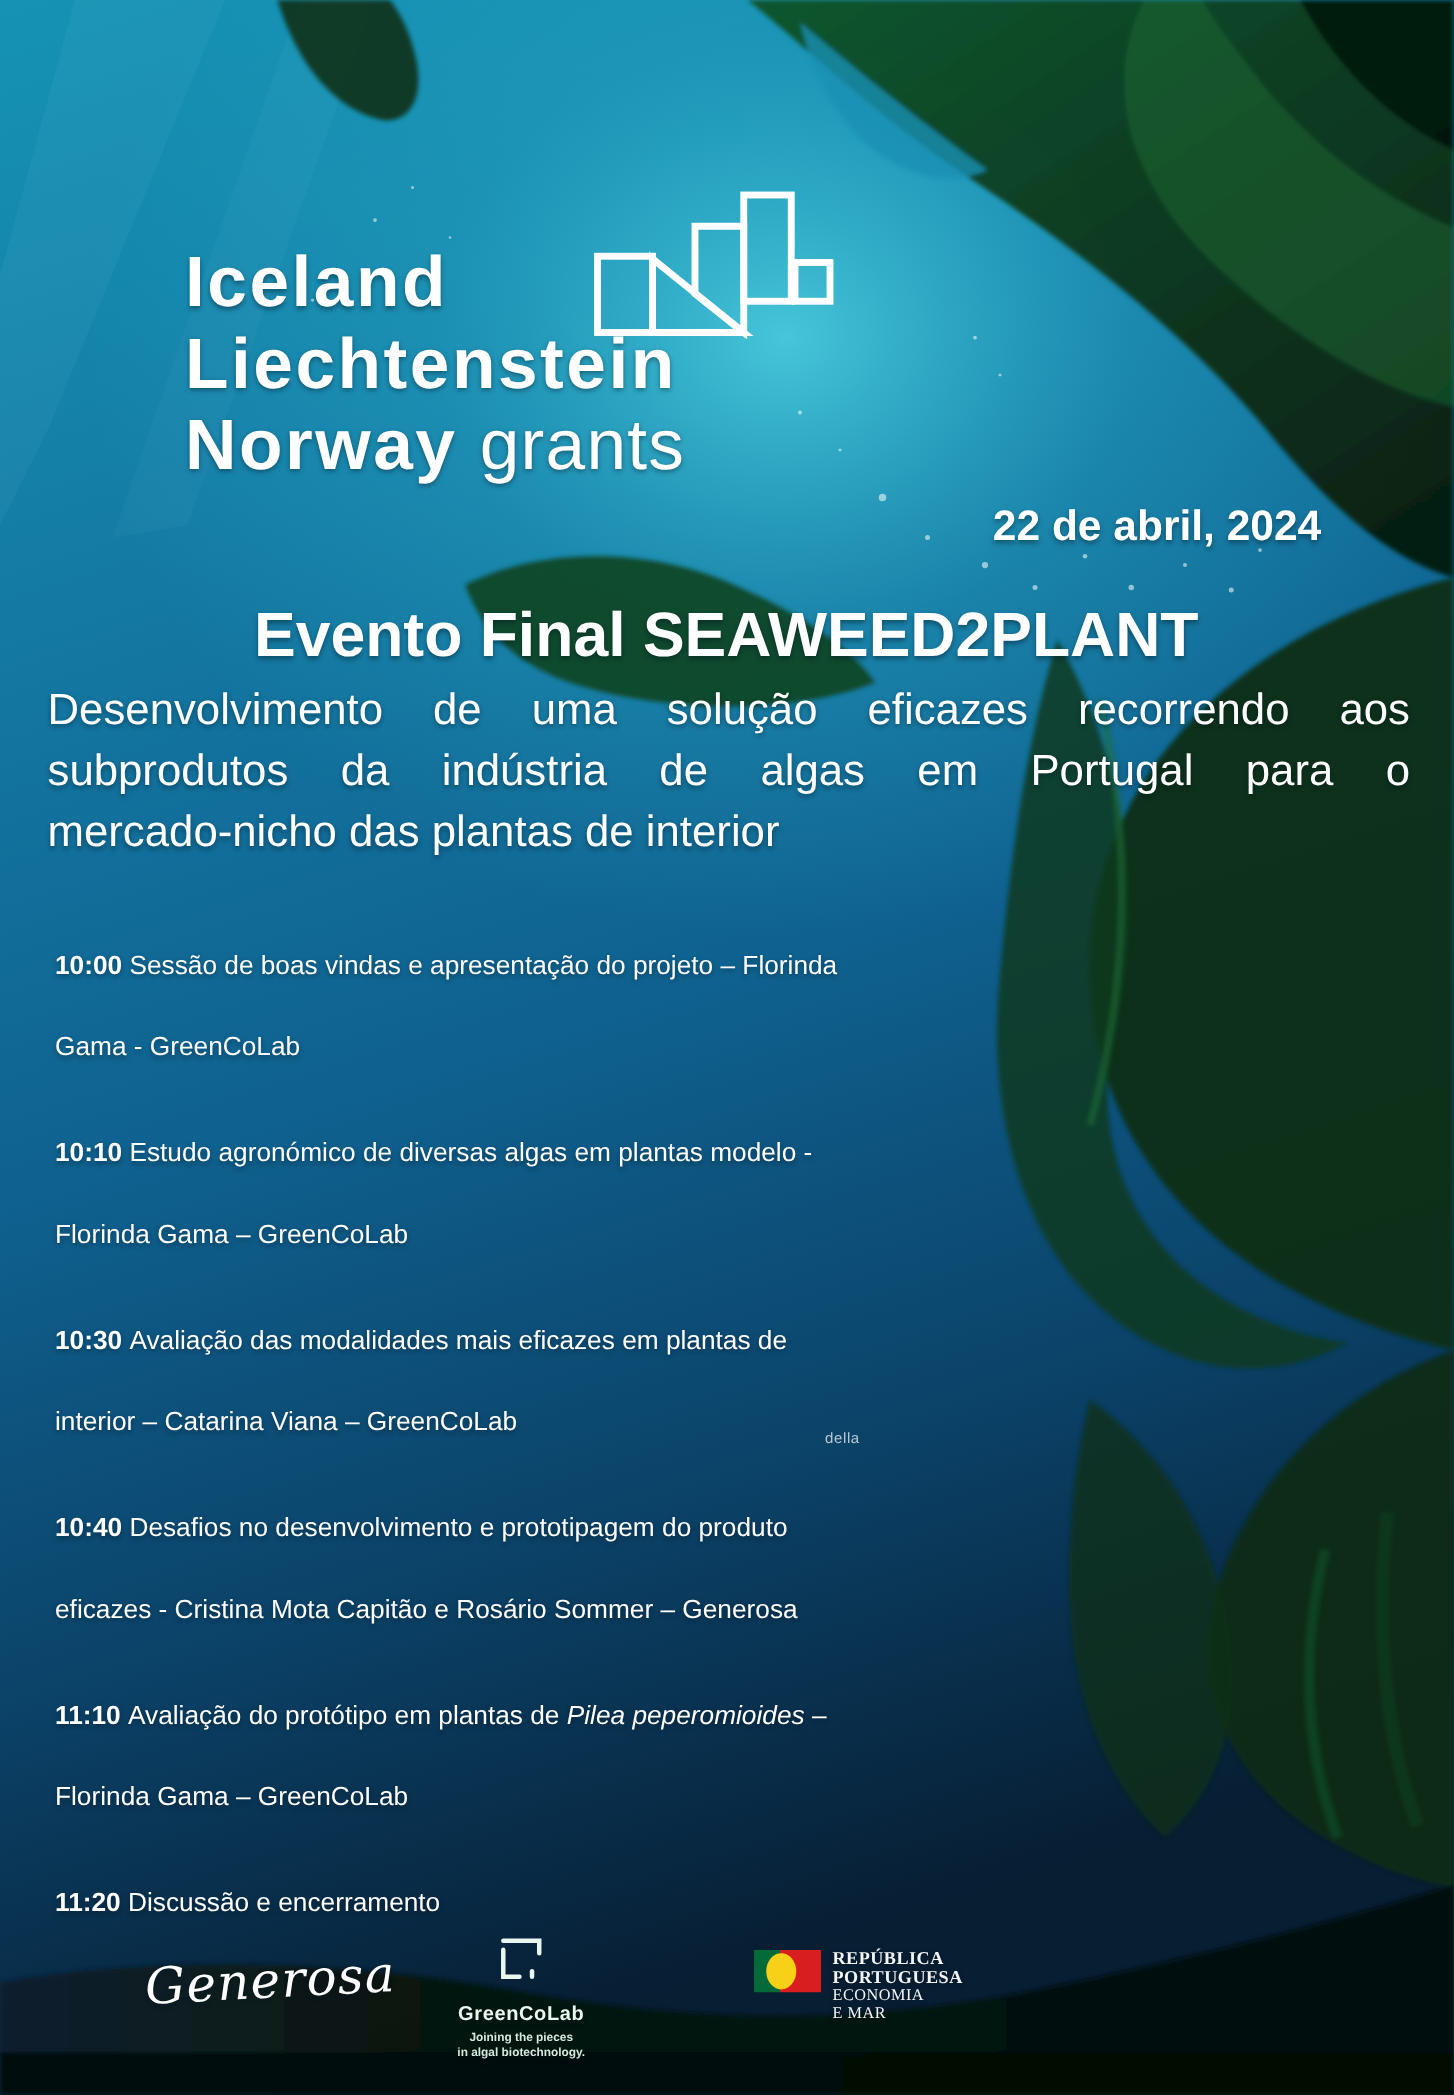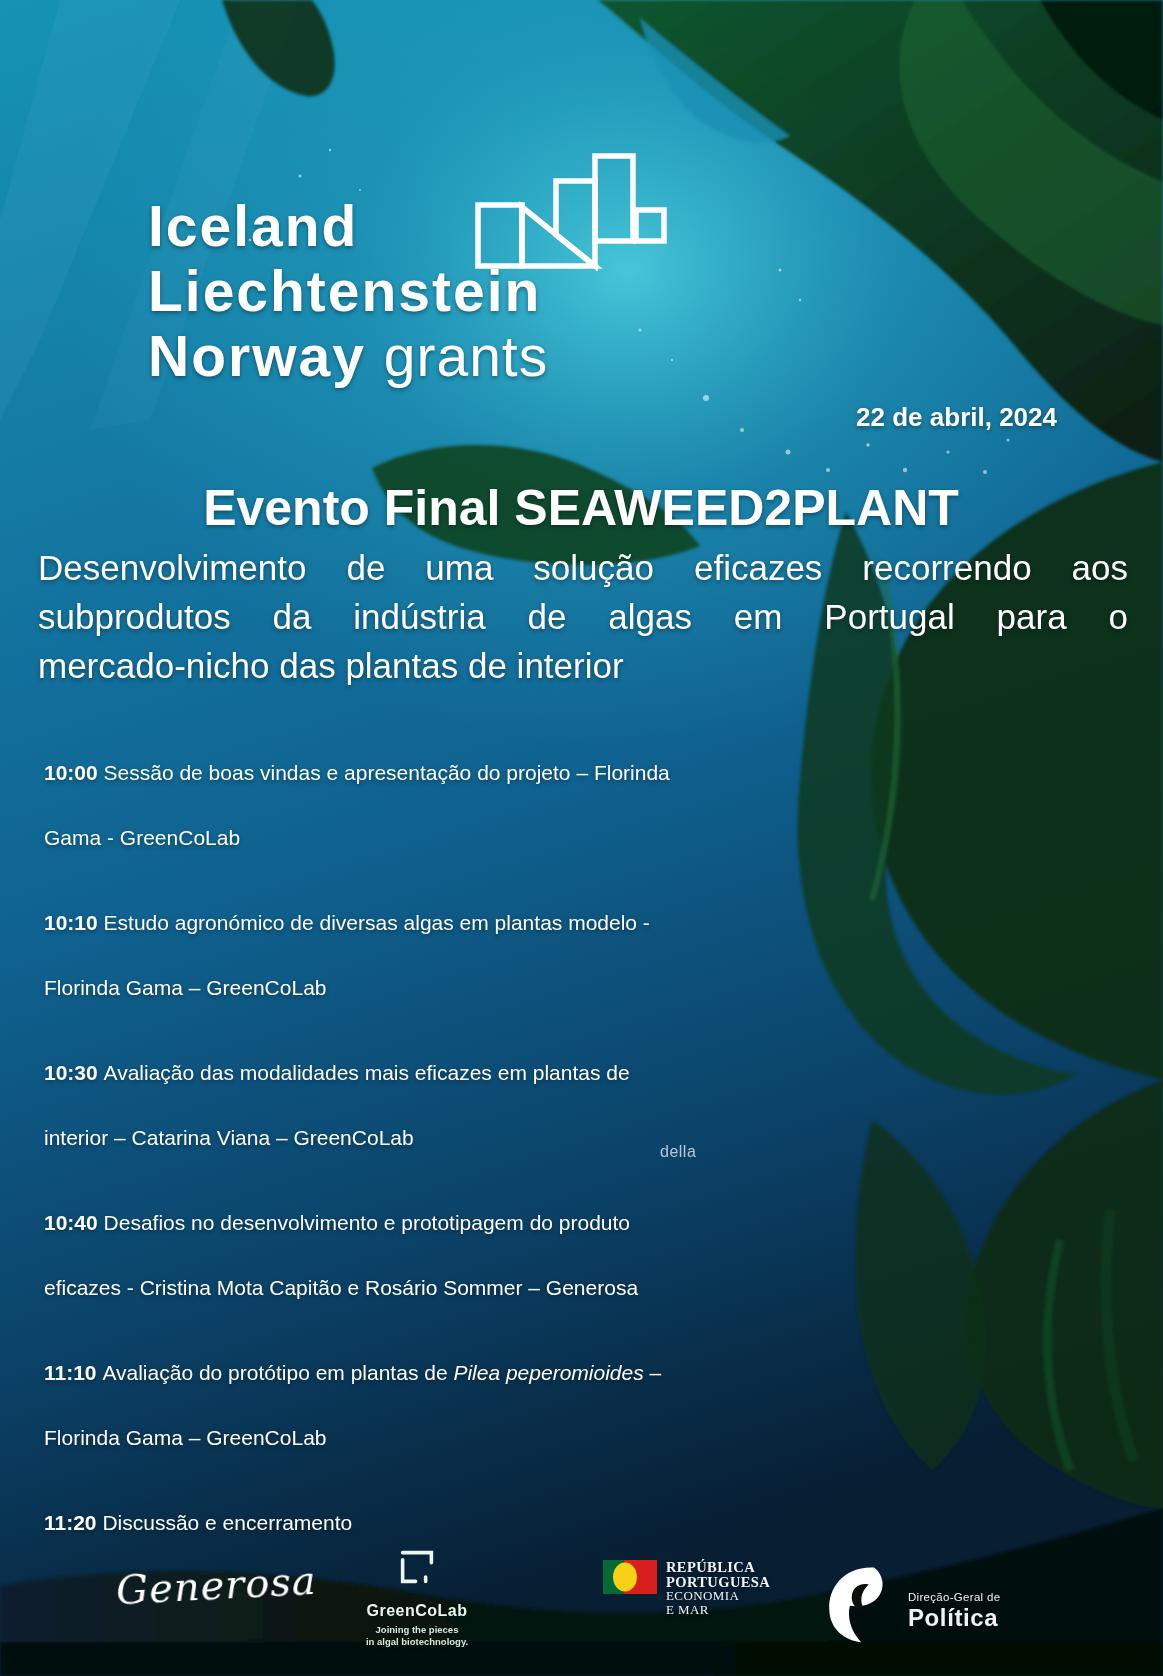--- a/index.html
+++ b/index.html
@@ -8,34 +8,34 @@
   .poster{position:absolute;inset:0;width:1163px;height:1676px;}
   .bg{position:absolute;left:0;top:0;z-index:0;}
   .layer{position:absolute;z-index:2;color:#fff;text-shadow:0 2px 4px rgba(0,22,34,.45);}
 
   
   .brand{left:148px;top:194px;font-size:57px;line-height:65px;font-weight:700;letter-spacing:2px;}
   .brand .light{font-weight:400;letter-spacing:1px;}
   .eea-logo{left:446px;top:143px;}
 
   
-  .date{right:106px;top:402px;font-size:26px;font-weight:700;}
+  .date{right:106px;top:402px;font-size:34px;font-weight:700;}
   .title{left:26px;top:479px;width:1110px;text-align:center;font-size:50px;font-weight:700;}
   .subtitle{left:38px;top:543px;width:1090px;font-size:35px;line-height:49px;}
   .subtitle .jline{text-align:justify;text-align-last:justify;}
   .subtitle .jline.last{text-align-last:left;}
 
   
   .agenda{left:44px;top:740px;width:1030px;font-size:21px;}
   .agenda-item{margin-bottom:20px;}
   .aline{line-height:65px;white-space:nowrap;}
   .tb{font-weight:700;}
   .it{font-style:italic;}
 
-  .watermark{left:660px;top:1143px;font-size:16px;opacity:.7;letter-spacing:.5px;text-shadow:none;}
+  .watermark{left:660px;top:1143px;font-size:12px;opacity:.7;letter-spacing:.5px;text-shadow:none;}
 
   
   .generosa{left:116px;top:1562px;font-family:"DejaVu Serif","Liberation Serif",serif;
             font-style:italic;font-size:40px;transform:rotate(-3deg);letter-spacing:1px;}
   .greencolab{left:352px;top:1543px;width:130px;text-align:center;color:#eaf7ef;}
   .greencolab .gname{font-size:16px;font-weight:700;letter-spacing:.5px;margin-top:7px;}
   .greencolab .gtag{font-size:9.5px;line-height:11.5px;font-weight:700;color:#d4eadc;margin-top:4px;}
   .republica{left:603px;top:1560px;display:flex;align-items:flex-start;}
   .republica .rp-text{margin-left:9px;font-family:"Liberation Serif",serif;color:#f4f4f4;}
   .republica .rp-b{font-size:14.5px;line-height:14.5px;font-weight:700;letter-spacing:.4px;}
@@ -208,27 +208,14 @@
       <ellipse cx="22" cy="17" rx="12" ry="14.5" fill="#f7d117"></ellipse>
     </svg>
     <div class="rp-text">
       <div class="rp-b">REPÚBLICA</div>
       <div class="rp-b">PORTUGUESA</div>
       <div class="rp-r">ECONOMIA</div>
       <div class="rp-r">E MAR</div>
     </div>
   </div>
 
-  <div class="layer dgpm">
-    <svg width="88" height="84" viewBox="0 0 90 90">
-      <g fill="#ffffff">
-        <path d="M58,6 C28,4 8,26 10,52 C11,72 26,84 44,86 C33,74 29,60 32,47 C54,50 68,38 67,22 C66,14 62,9 58,6 Z"></path>
-        <path d="M52,24 C42,22 34,28 34,38 C34,46 40,52 48,52 C43,45 43,36 48,29 Z" fill="#0a0f0c"></path>
-        <ellipse cx="24" cy="64" rx="6.5" ry="8.5"></ellipse>
-      </g>
-    </svg>
-    <div class="dg-text">
-      <div class="dg-small">Direção-Geral de</div>
-      <div class="dg-big">Política</div>
-    </div>
-  </div>
 
 </div>
 
 </body></html>

